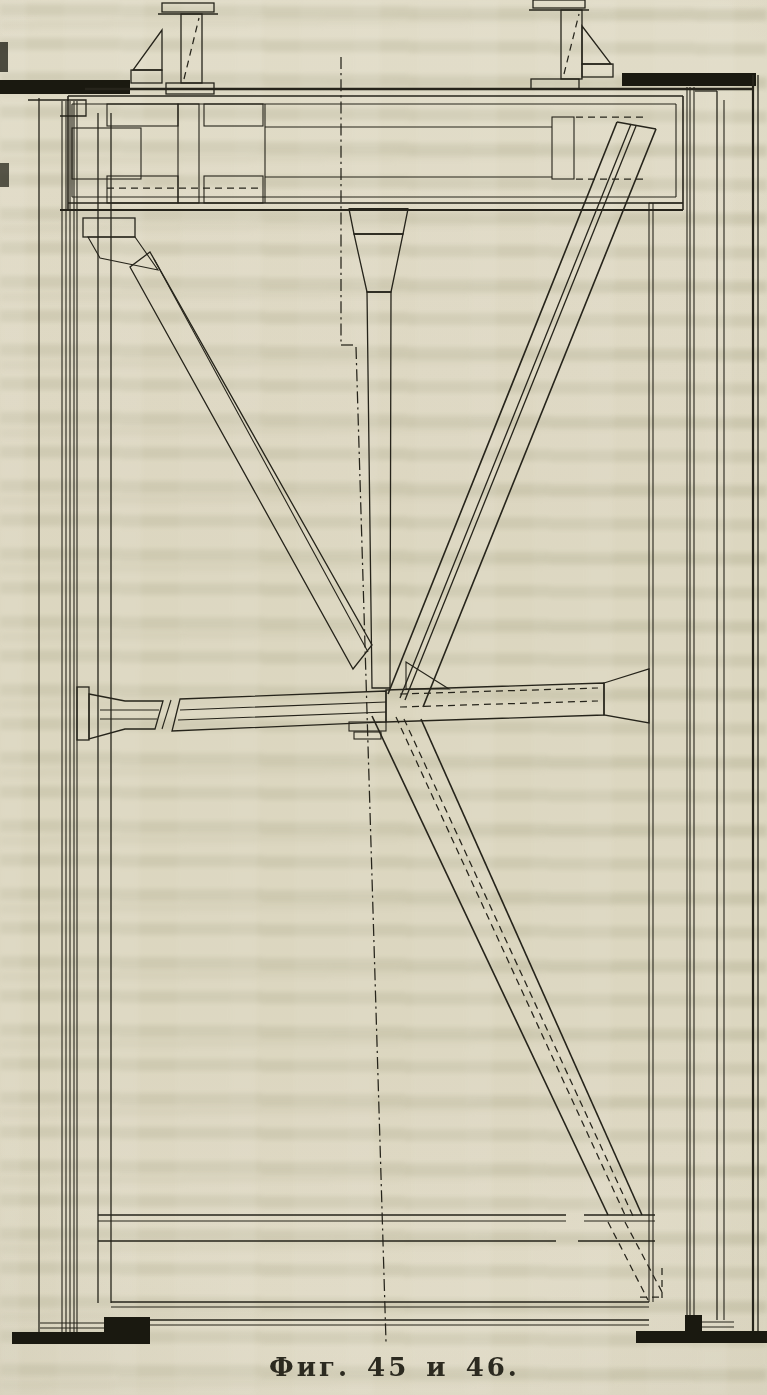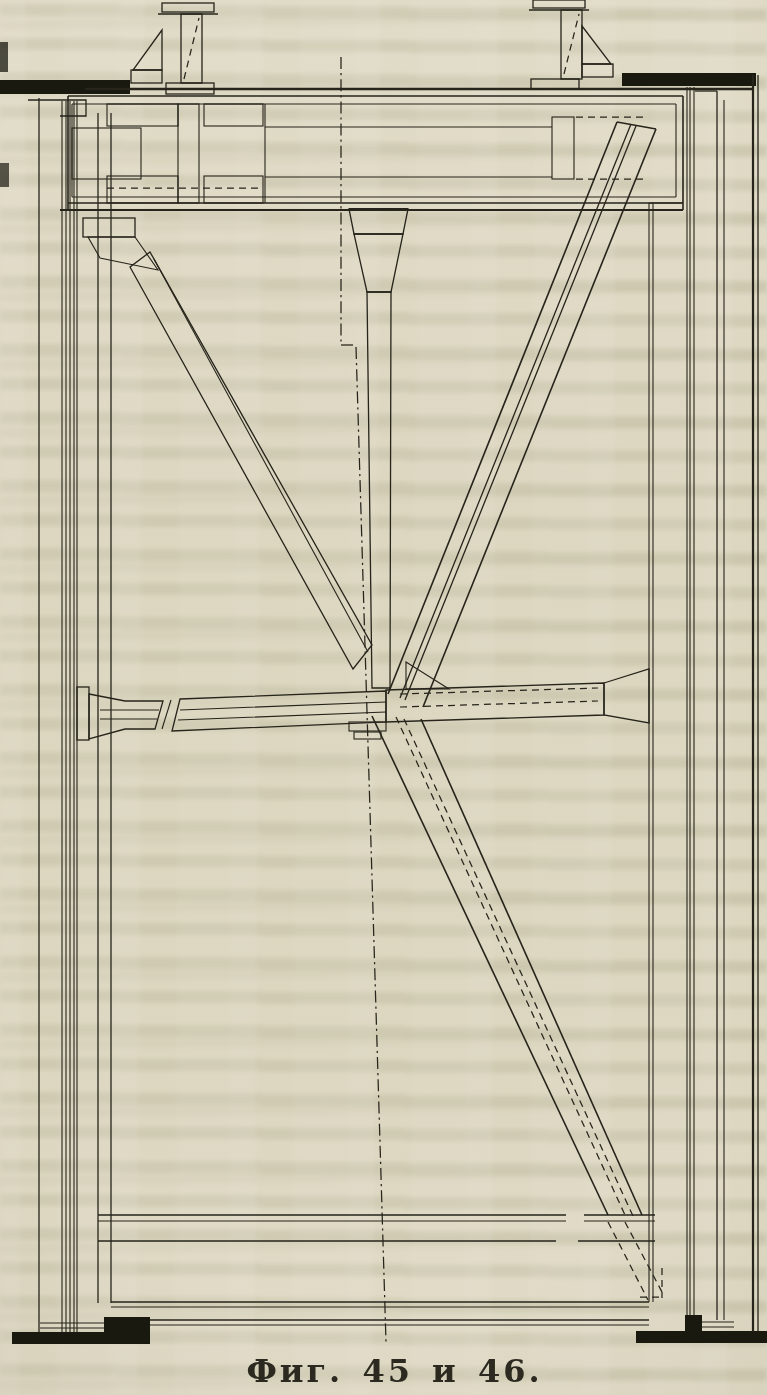--- a/index.html
+++ b/index.html
@@ -33,21 +33,21 @@
   .s13{stroke:var(--ink); fill:none; stroke-width:1.3;}
   .s2 {stroke:var(--ink); fill:none; stroke-width:2.2;}
   .s26{stroke:var(--ink); fill:none; stroke-width:2.6;}
   .dash {stroke:var(--ink); fill:none; stroke-width:1.25; stroke-dasharray:7 5;}
   .cl {stroke:var(--ink); fill:none; stroke-width:1.25; stroke-dasharray:12 4 2.2 4;}
   .fdark{fill:var(--ink-dark); stroke:none;}
   .pl{stroke:var(--ink); stroke-width:1.12;}
   .caption{
     position:absolute; left:0; top:1352px; width:100%;
     text-align:center; padding-left:22px; box-sizing:border-box;
-    font-family:"DejaVu Serif", serif; font-weight:700; font-size:32px;
+    font-family:"DejaVu Serif", serif; font-weight:700; font-size:26px;
     letter-spacing:3px; word-spacing:5px; color:var(--caption);
   }
 </style>
 </head>
 <body>
 
 <div class="page">
   <div class="ghost"></div>
   <div class="ghost2"></div>
 

